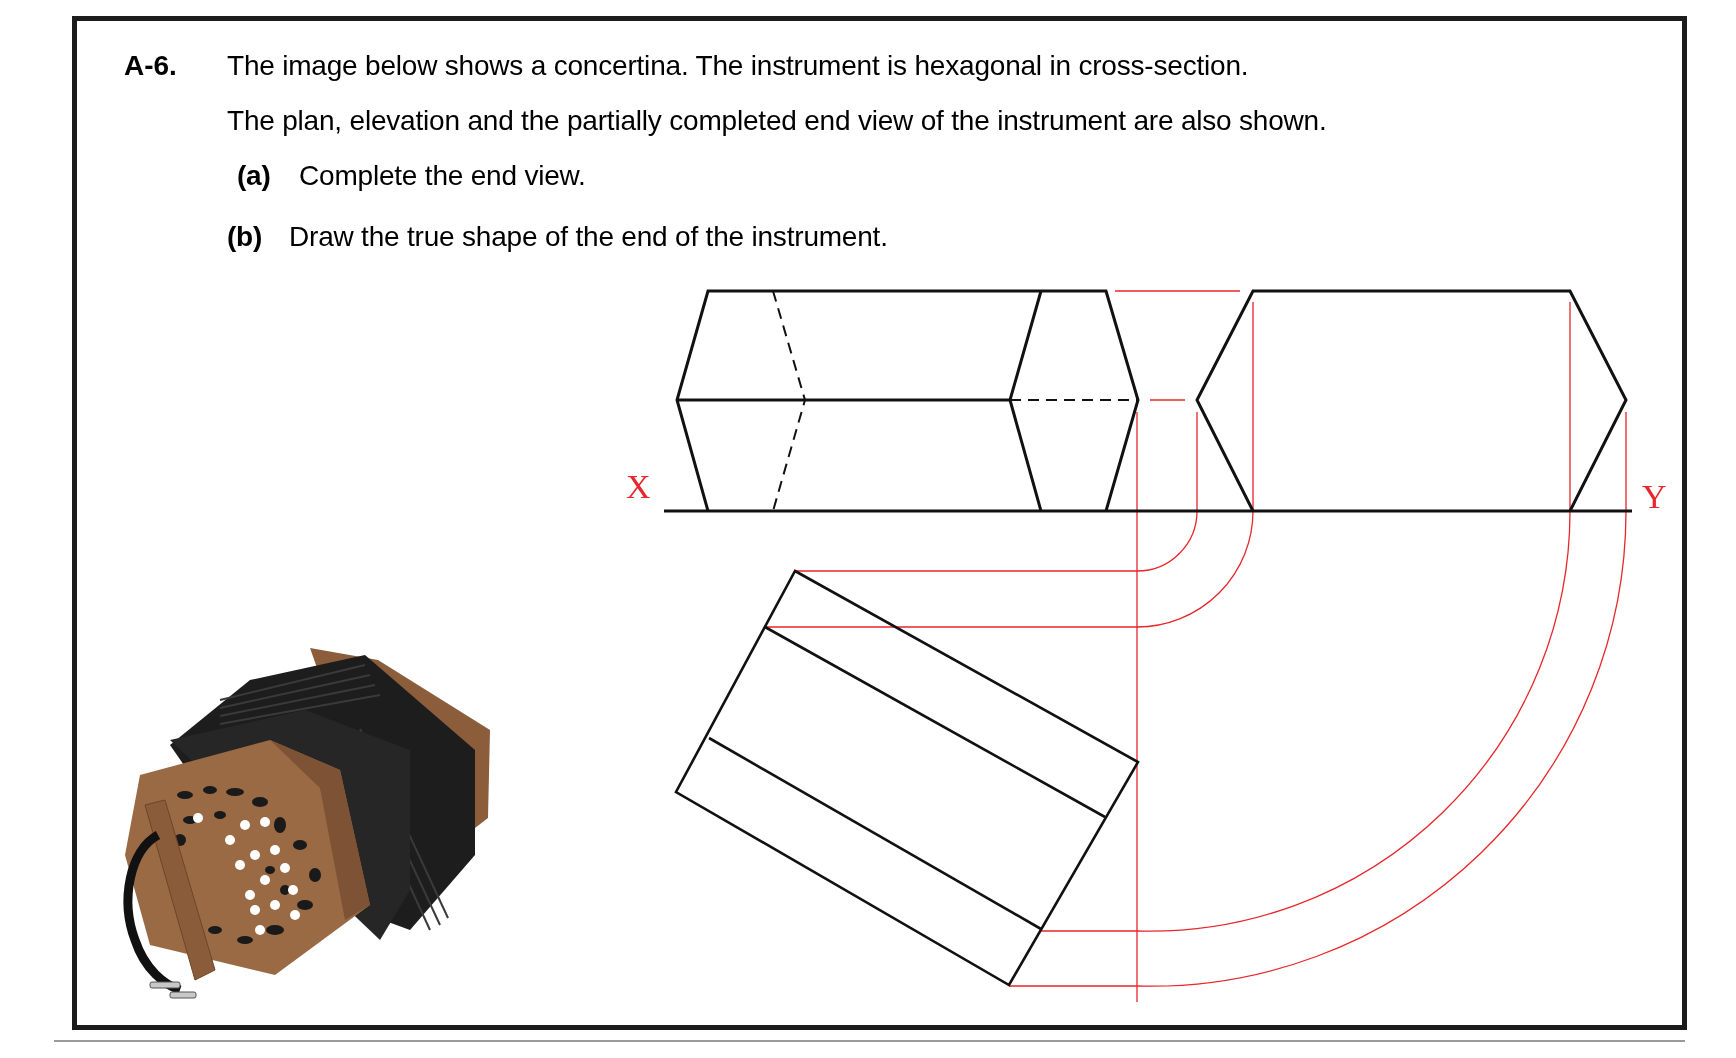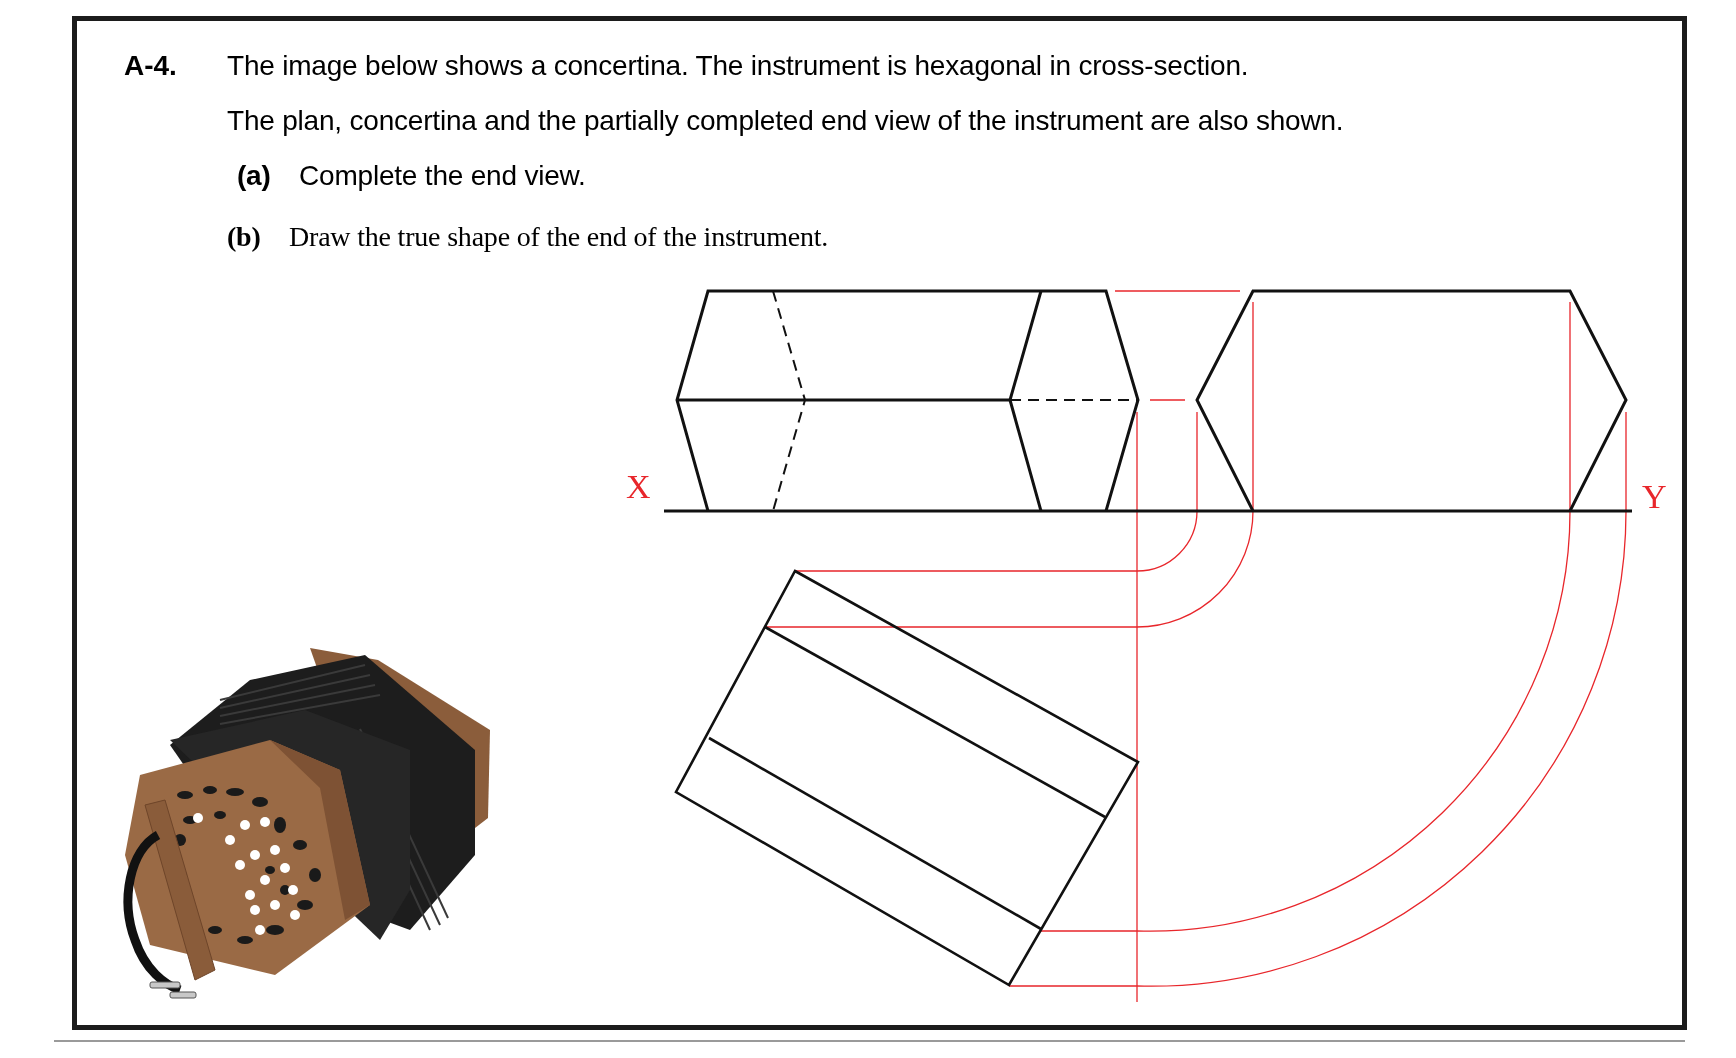--- a/index.html
+++ b/index.html
@@ -6,34 +6,34 @@
     body { width:1736px; height:1058px; position:relative; overflow:hidden;
            font-family:"Liberation Sans", "DejaVu Sans", sans-serif; color:#000; }
     .frame { position:absolute; left:72px; top:16px; width:1605px; height:1004px;
              border:5px solid #1c1c1c; box-sizing:content-box; }
     .rule { position:absolute; left:54px; top:1040px; width:1631px; height:2px; background:#9a9a9a; }
     .qnum { position:absolute; left:124px; top:50px; font-size:28px; font-weight:bold; }
     .line { position:absolute; font-size:28px; white-space:nowrap; letter-spacing:-0.2px; }
     .l1 { left:227px; top:50px; }
     .l2 { left:227px; top:105px; }
     .l3 { left:237px; top:160px; }
-    .l4 { left:227px; top:221px;font-family:Liberation Serif, serif; }
+    .l4 { left:227px; top:221px; }
     .part-label { font-weight:bold; display:inline-block; width:62px; }
     svg.drawing { position:absolute; left:0; top:0; }
     .photo { position:absolute; left:110px; top:640px; width:400px; height:380px; }
   </style>
 </head>
 <body>
 
 <div class="frame"></div>
 <div class="rule"></div>
 
-<div class="qnum">A-4.</div>
+<div class="qnum">A-6.</div>
 <div class="line l1">The image below shows a concertina.  The instrument is hexagonal in cross-section.</div>
-<div class="line l2">The plan, concertina and the partially completed end view of the instrument are also shown.</div>
+<div class="line l2">The plan, elevation and the partially completed end view of the instrument are also shown.</div>
 <div class="line l3">
   <span class="part-label">(a)</span><span>Complete the end view.</span>
 </div>
 <div class="line l4">
   <span class="part-label">(b)</span><span>Draw the true shape of the end of the instrument.</span>
 </div>
 
 <svg class="drawing" width="1736" height="1058" viewBox="0 0 1736 1058">
 
   <g stroke="#e8262b" stroke-width="1.3" fill="none">

